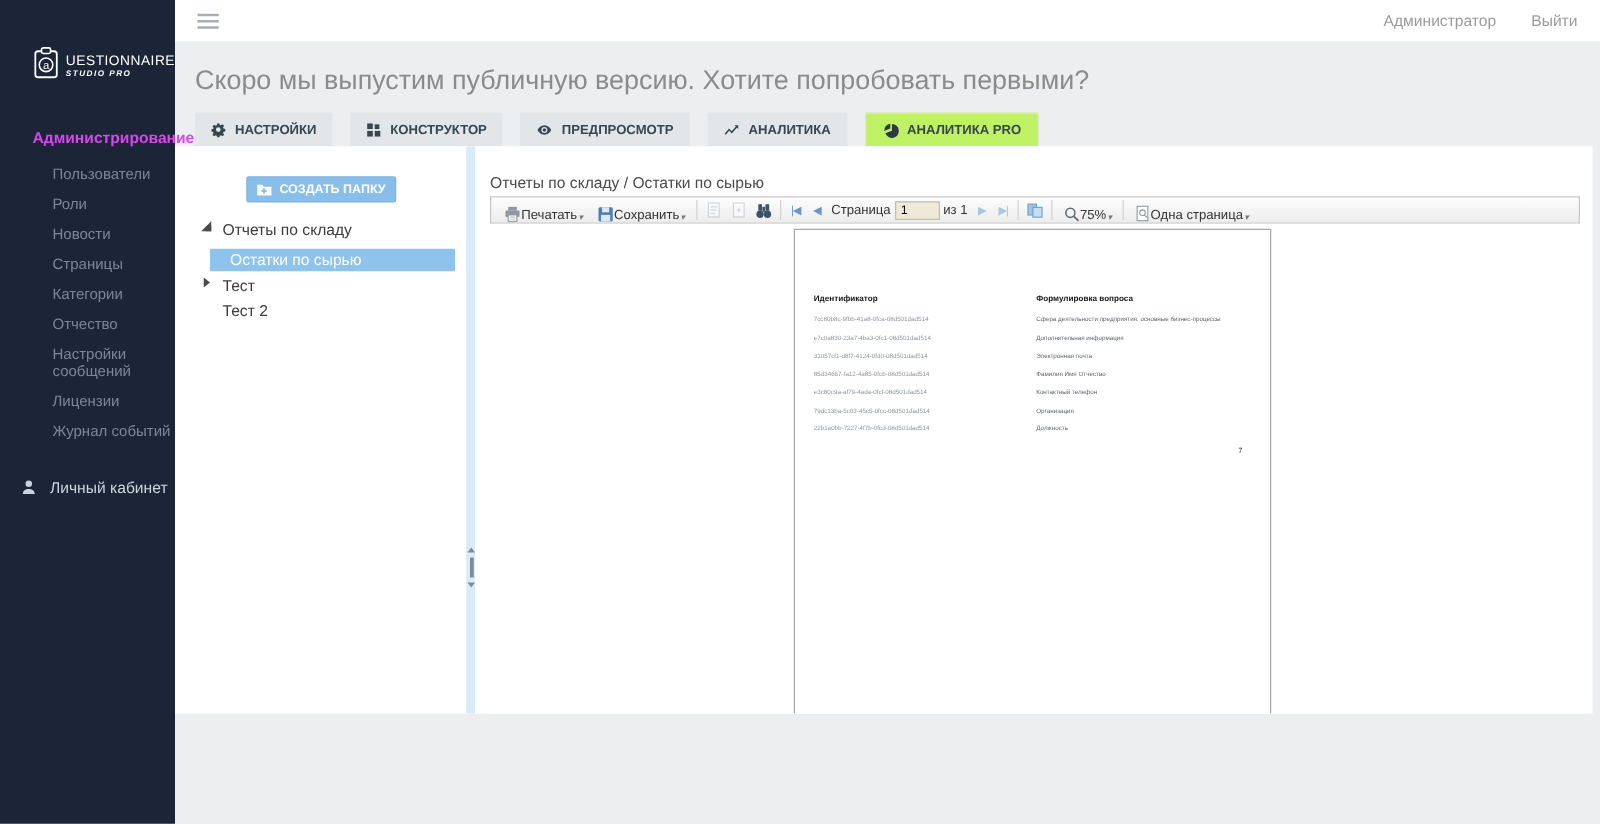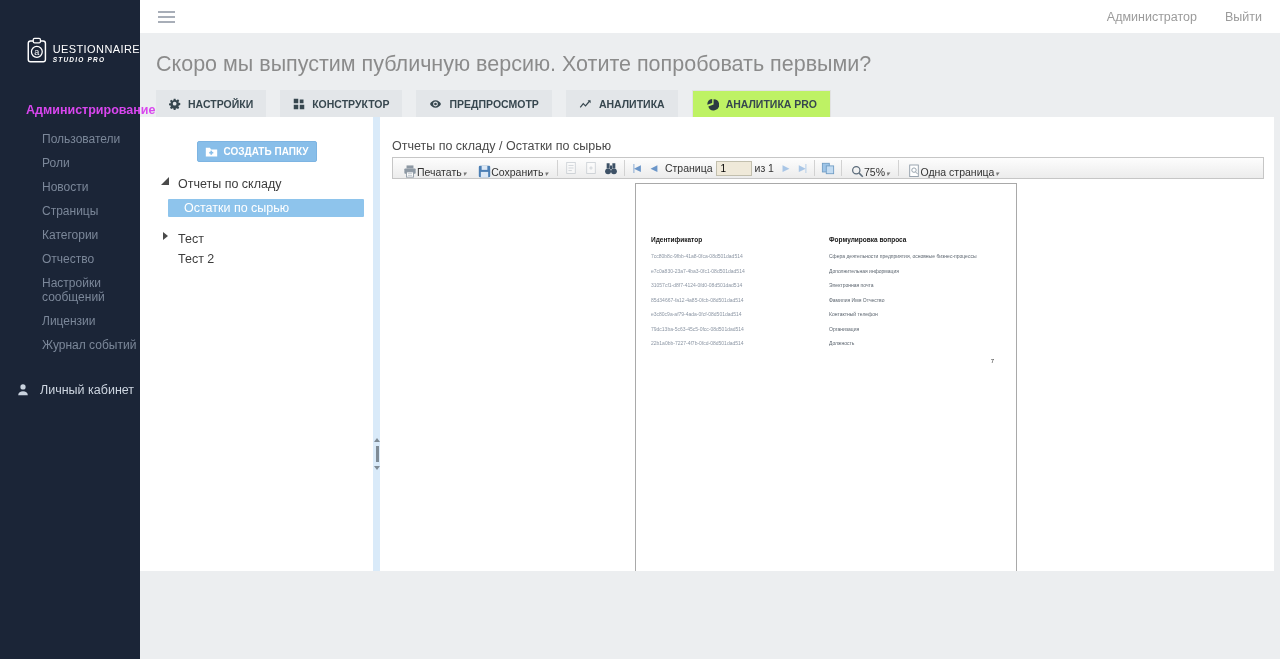--- a/index.html
+++ b/index.html
@@ -55,21 +55,21 @@
   .tnode { display:flex; align-items:flex-start; height:20px; padding-left:20px; gap:8px;
            cursor:pointer; }
   .tw { width:10px; display:inline-flex; justify-content:center; flex:0 0 auto; }
   .tw-exp { width:0; height:0; border:4px solid transparent;
             border-bottom-color:#4a4a4a; border-right-color:#4a4a4a; }
   .tw-col { width:0; height:0; border-left:5px solid #4a4a4a;
             border-top:4px solid transparent; border-bottom:4px solid transparent; }
   .tchild-selected { margin:2px 0 3px 28px; width:196px; height:18px; line-height:18px;
                      background:#8ec4ec; color:#fff; padding-left:16px;
                      border-radius:1px; cursor:pointer; }
-  .tnode.spaced { margin-top:15px; }
+  .tnode.spaced { margin-top:5px; }
 
   .splitter { width:7px; background:#d9eaf9; position:relative; flex:0 0 auto;
               cursor:col-resize; }
   .sp-handle { position:absolute; top:318px; left:1px; display:flex;
                flex-direction:column; align-items:center; gap:4px; }
   .sp-up { width:0; height:0; border:3px solid transparent; border-bottom:4px solid #7e8b96; }
   .sp-grip { width:3px; height:16px; background:#7e8b96; }
   .sp-down { width:0; height:0; border:3px solid transparent; border-top:4px solid #7e8b96; }
 
   

